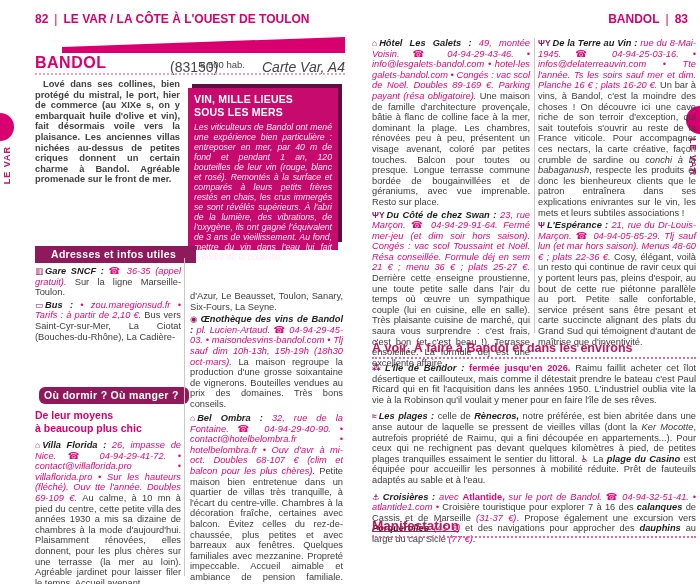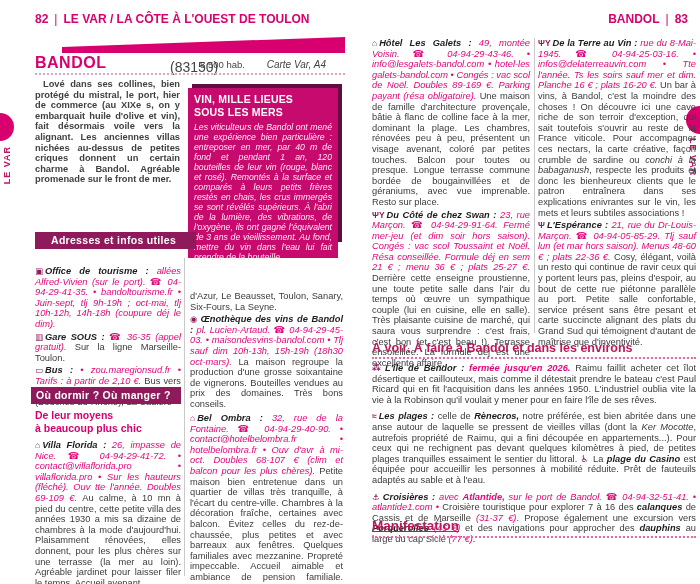--- a/index.html
+++ b/index.html
@@ -13,41 +13,41 @@
   .tabdisc.left{left:0;border-radius:0 14px 14px 0;}
   .tabdisc.right{right:0;border-radius:14px 0 0 14px;}
   .tabtext{position:absolute;font-size:9px;font-weight:bold;color:#b5click;color:#c0176a;letter-spacing:1px;writing-mode:vertical-rl;}
   .tabtext.up{transform:rotate(180deg);}
   
   .banner{position:absolute;left:62px;top:37px;width:283px;height:16px;background:#d8006e;
           -webkit-clip-path:polygon(0 62%,100% 0,100% 100%,0 100%);clip-path:polygon(0 62%,100% 0,100% 100%,0 100%);}
   .cityname{position:absolute;left:35px;top:54px;font-size:16px;font-weight:bold;color:#d8006e;letter-spacing:0.5px;}
   .citycode{position:absolute;left:122px;top:59px;font-size:14px;color:#444;margin-left:48px;}
   .citypop{position:absolute;left:200px;top:59px;font-size:9.5px;color:#444;}
-  .citymap{position:absolute;right:374px;top:59px;font-size:10px;font-style:italic;color:#444;}
+  .citymap{position:absolute;right:355px;top:59px;font-size:14px;font-style:italic;color:#444;}
   .dotrule{position:absolute;border-top:2px dotted #e2a3c4;}
   
   .txt{position:absolute;font-size:9.3px;line-height:10.6px;text-align:justify;}
   .txt p{margin:0 0 2px 0;}
   .intro{font-weight:bold;color:#414141;text-indent:8px;}
   
   .secbar{position:absolute;background:#8f1a5b;color:#fff;font-weight:bold;font-size:10.5px;
           padding:2px 4px 3px 5px;letter-spacing:0.3px;white-space:nowrap;}
   .subhead{position:absolute;color:#d8006e;font-weight:bold;font-size:10.5px;line-height:12.5px;}
   .bighead{position:absolute;color:#be185d;font-weight:bold;font-size:12.5px;white-space:nowrap;}
   .dotmag{position:absolute;border-top:2px dotted #e06ba5;}
   
   .vinshadow{position:absolute;left:192px;top:84px;width:150px;height:158px;background:#5e0f3f;}
-  .vinbox{position:absolute;left:188px;top:88px;width:138px;height:147px;background:#c70a6e;padding:5px 6px 18px;}
+  .vinbox{position:absolute;left:188px;top:88px;width:138px;height:147px;background:#c70a6e;padding:5px 6px 10px;}
   .vinbox h3{margin:0 0 4px 0;color:#fff;font-size:10.5px;line-height:12.5px;letter-spacing:0.2px;}
   .vinbox .vb{color:#fde;color:#ffe9f4;font-size:8.7px;line-height:10px;font-style:italic;text-align:justify;margin:0;}
   
   .nm{font-weight:bold;font-style:italic;color:#1d1d1d;}
   .pk{color:#e0087a;font-style:italic;}
-  .pkb{color:#e0087a;font-style:italic;font-weight:bold;}
+  .pkb{color:#e0087a;font-weight:bold;}
   .bd{color:#3b3b3b;}
   .i{font-style:italic;color:#3b3b3b;}
   .ic{color:#8f1a5b;font-weight:bold;}
   .eicon{color:#8f1a5b;font-weight:bold;font-style:normal;font-size:8.5px;margin-right:2px;}
   .vdiv{position:absolute;width:1px;background:#c9c9c9;}
 </style>
 </head>
 <body>
 
 <div id="page">
@@ -64,36 +64,35 @@
   <div class="tabdisc right" style="top:106px;"></div>
   <div class="tabtext" style="right:2px;top:138px;">LE VAR</div>
 
   <div class="banner"></div>
   <div class="cityname">BANDOL</div>
   <div class="citycode">(83150)</div>
   <div class="citypop">8 500 hab.</div>
   <div class="citymap">Carte Var, A4</div>
   <div class="dotrule" style="left:35px;top:73px;width:310px;"></div>
 
-  <div class="txt intro" style="left:35px;top:79px;width:145px;">Lové dans ses collines, bien protégé du mistral, le port, hier de commerce (au XIXe s, on y embarquait huile d'olive et vin), fait désormais voile vers la alignant. Les anciennes villas nichées au-dessus de petites criques donnent un certain charme à Bandol. Agréable promenade sur le front de mer.</div>
+  <div class="txt intro" style="left:35px;top:79px;width:145px;">Lové dans ses collines, bien protégé du mistral, le port, hier de commerce (au XIXe s, on y embarquait huile d'olive et vin), fait désormais voile vers la plaisance. Les anciennes villas nichées au-dessus de petites criques donnent un certain charme à Bandol. Agréable promenade sur le front de mer.</div>
 
   <div class="vinshadow"></div>
   <div class="vinbox">
     <h3><span>VIN, MILLE LIEUES</span><br><span>SOUS LES MERS</span></h3>
     <p class="vb">Les viticulteurs de Bandol ont mené une expérience bien particulière : entreposer en mer, par 40 m de fond et pendant 1 an, 120 bouteilles de leur vin (rouge, blanc et rosé). Remontés à la surface et comparés à leurs petits frères restés en chais, les crus immergés se sont révélés supérieurs. À l'abri de la lumière, des vibrations, de l'oxygène, ils ont gagné l'équivalent de 3 ans de vieillissement. Au fond, mettre du vin dans l'eau lui fait prendre de la bouteille.</p>
   </div>
 
-  <div class="secbar" style="left:35px;top:232px;width:141px;padding-left:16px;">Adresses et infos utiles</div>
+  <div class="secbar" style="left:35px;top:246px;width:141px;padding-left:16px;">Adresses et infos utiles</div>
   <div class="txt" style="left:35px;top:266px;width:146px;">
-    <p><span class="eicon">▣</span><span><span class="nm">Office de tourisme : </span><span class="pk">allées Alfred-Vivien (sur le port). ☎ 04-94-29-41-35. • bandoltourisme.fr • Juin-sept, tlj 9h-19h ; oct-mai, tlj 10h-12h, 14h-18h (coupure déj le dim).</span></span></p>
-    <p><span class="eicon">▥</span><span><span class="nm">Gare SOUS : </span><span class="pk">☎ 36-35 (appel gratuit). </span><span class="bd">Sur la ligne Marseille-Toulon.</span></span></p>
+    <p><span class="eicon">▥</span><span><span class="nm">Gare SNCF : </span><span class="pk">☎ 36-35 (appel gratuit). </span><span class="bd">Sur la ligne Marseille-Toulon.</span></span></p>
     <p><span class="eicon">▭</span><span><span class="nm">Bus : </span><span class="pk">• zou.maregionsud.fr • Tarifs : à partir de 2,10 €. </span><span class="bd">Bus vers Saint-Cyr-sur-Mer, La Ciotat (Bouches-du-Rhône), La Cadière-</span></span></p>
   </div>
 
-  <div class="secbar" style="left:31px;top:387px;width:141px;">Où dormir ? Où manger ?</div>
+  <div class="secbar" style="left:39px;top:387px;width:141px;border-radius:6px;">Où dormir ? Où manger ?</div>
   <div class="subhead" style="left:35px;top:409px;width:150px;"><span>De leur moyens</span><br><span>à beaucoup plus chic</span></div>
   <div class="txt" style="left:35px;top:440px;width:146px;">
     <p><span class="eicon">⌂</span><span><span class="nm">Villa Florida : </span><span class="pk">26, impasse de Nice. ☎ 04-94-29-41-72. • contact@villaflorida.pro • villaflorida.pro • Sur les hauteurs (fléché). Ouv tte l'année. Doubles 69-109 €. </span><span class="bd">Au calme, à 10 mn à pied du centre, cette petite villa des années 1930 a mis sa dizaine de chambres à la mode d'aujourd'hui. Plaisamment rénovées, elles donnent, pour les plus chères sur une terrasse (la mer au loin). Agréable jardinet pour laisser filer le temps. Accueil avenant.</span></span></p>
   </div>
 
   <div class="txt" style="left:190px;top:291px;width:153px;">
     <p><span class="bd">d'Azur, Le Beausset, Toulon, Sanary, Six-Fours, La Seyne.</span></p>
     <p><span class="eicon">◉</span><span><span class="nm">Œnothèque des vins de Bandol : </span><span class="pk">pl. Lucien-Artaud. ☎ 04-94-29-45-03. • maisondesvins-bandol.com • Tlj sauf dim 10h-13h, 15h-19h (18h30 oct-mars). </span><span class="bd">La maison regroupe la production d'une grosse soixantaine de vignerons. Bouteilles vendues au prix des domaines. Très bons conseils.</span></span></p>
   </div>
   <div class="txt" style="left:190px;top:413px;width:153px;">

